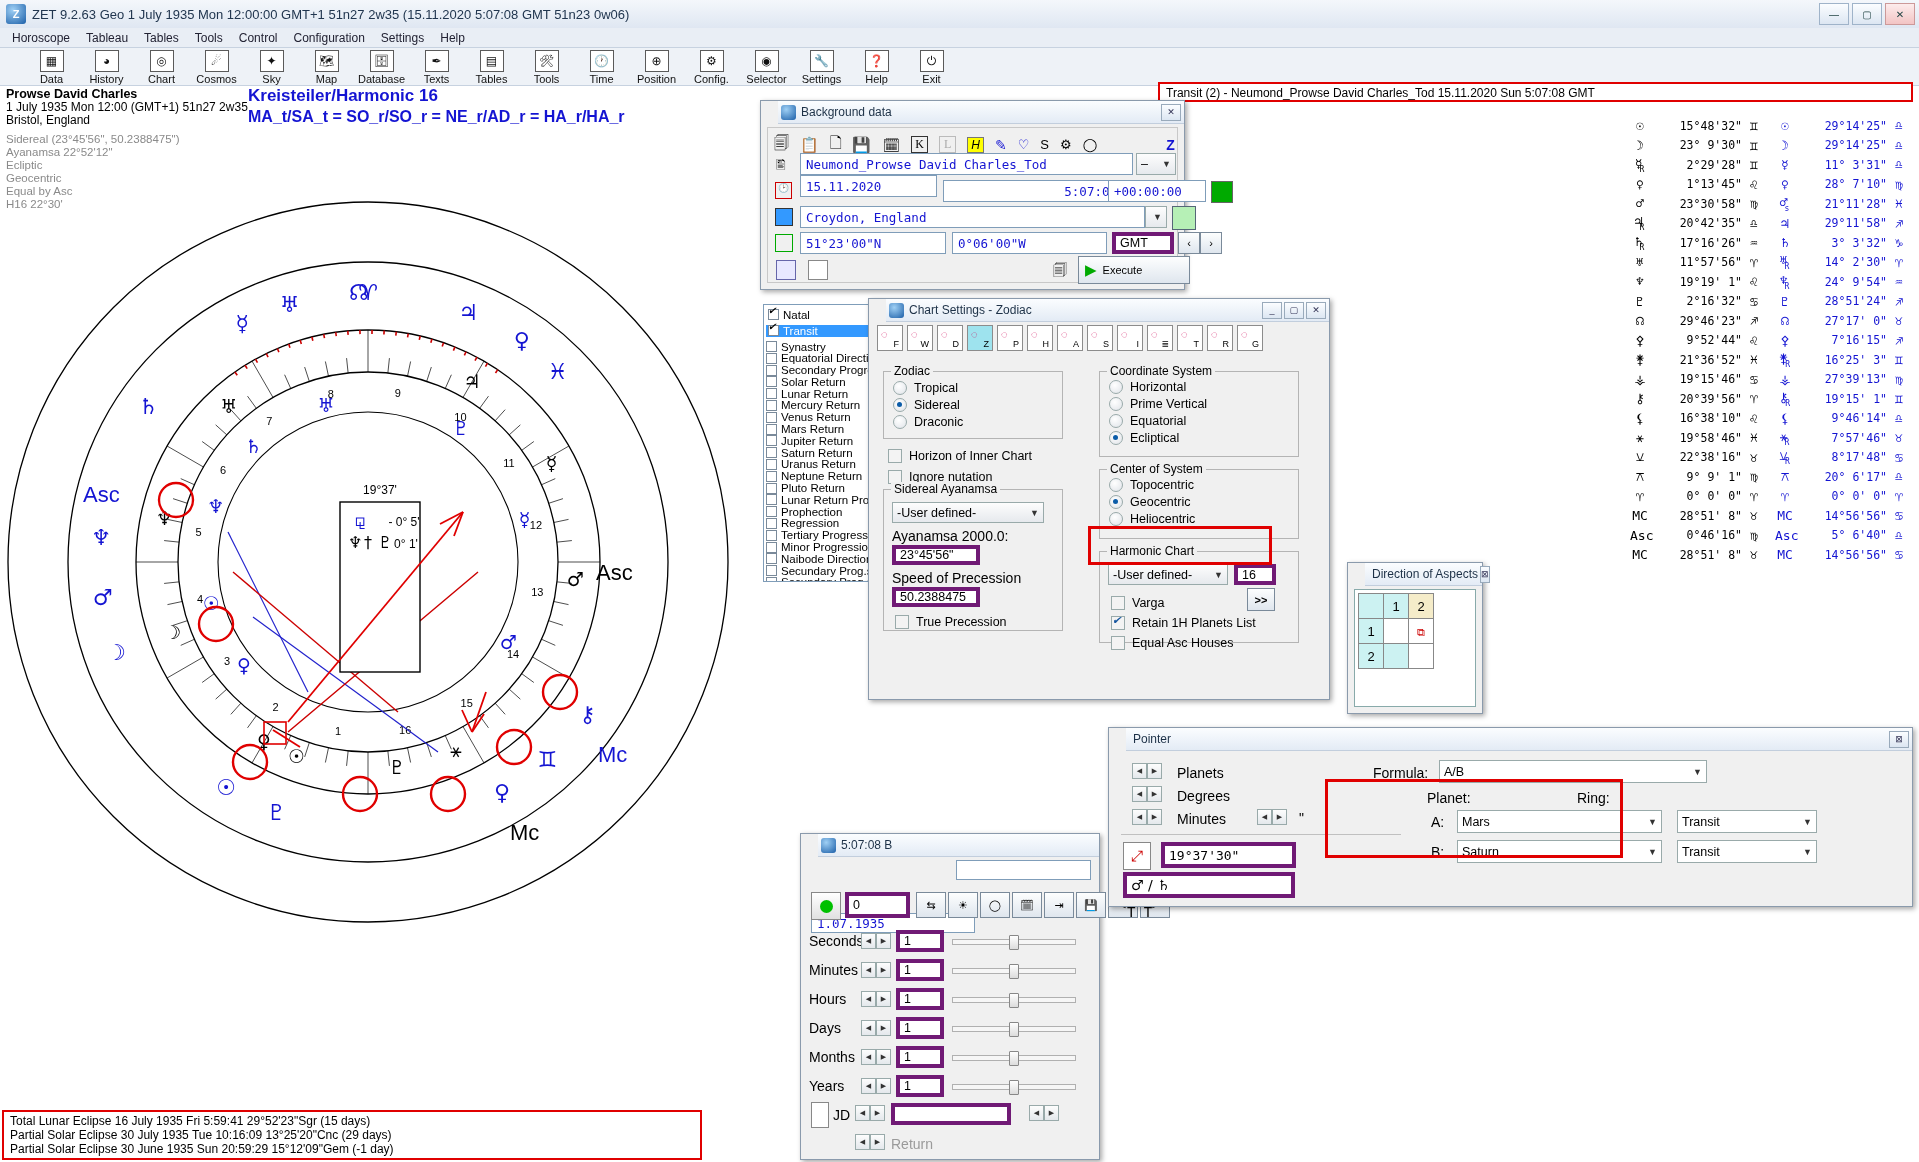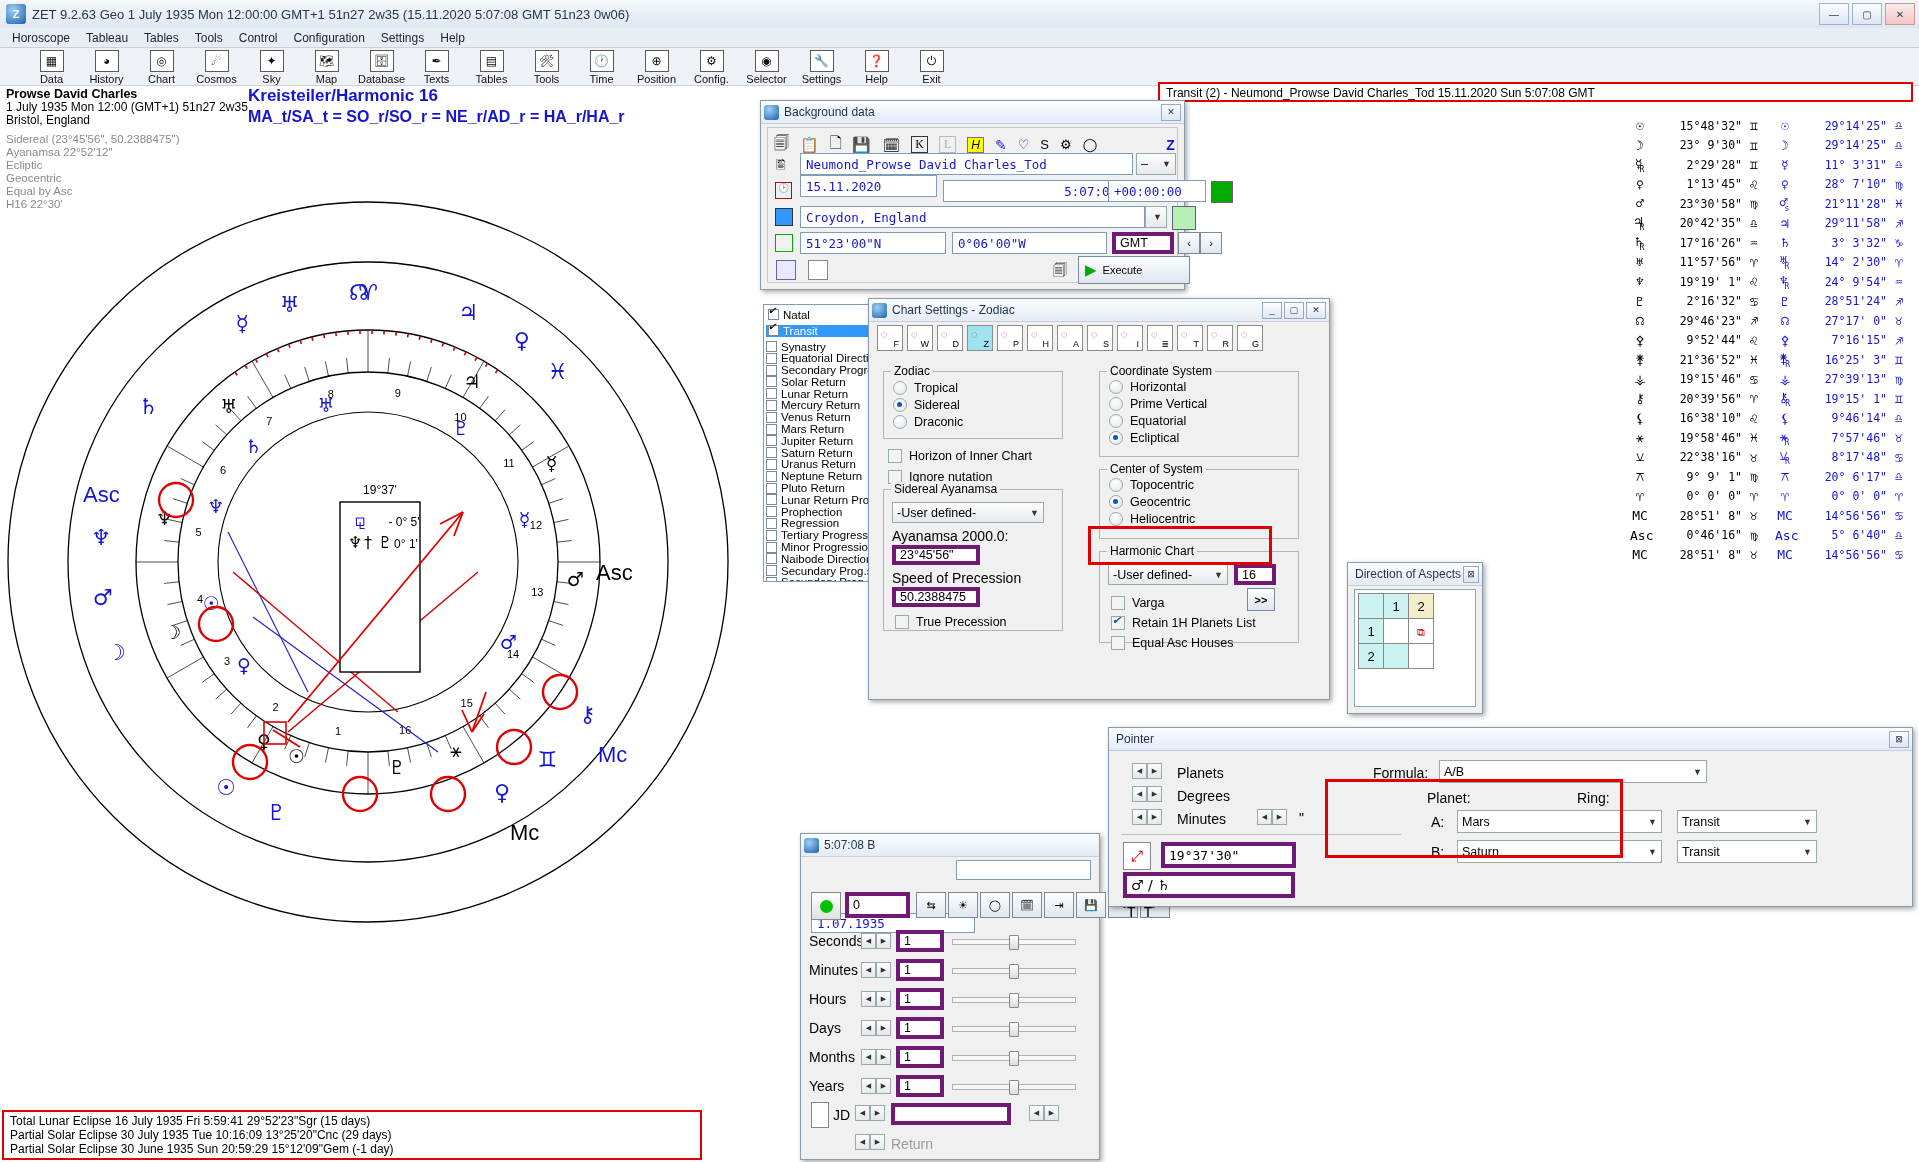--- a/index.html
+++ b/index.html
@@ -54,21 +54,21 @@
   .pcol{display:flex;align-items:center;width:145px;}
   .pgl{width:20px;text-align:center;font-size:13px;}
   .psub{font-size:8px;vertical-align:sub;margin-left:-3px;margin-right:1px;}
   .pval{width:92px;text-align:right;white-space:pre;}
   .psign{width:18px;text-align:center;font-size:13px;padding-left:3px;}
   .blue{color:#1414d2;}
   .blk{color:#000;}
 
   
   .dlg{position:absolute;background:#f0f0f0;border:1px solid #8a9aac;
-    box-shadow:2px 2px 5px rgba(0,0,0,.35);box-sizing:border-box;}
+    box-shadow:2px 2px 5px rgba(0,0,0,.35);box-sizing:border-box;padding-left:17px;}
   .dlg-tb{height:22px;background:linear-gradient(#fbfdff,#e3ebf5);
     border-bottom:1px solid #c2cedd;display:flex;align-items:center;padding:0 3px;}
   .dlg-tb .ic{width:15px;height:15px;border-radius:3px;margin-right:5px;
     background:radial-gradient(circle at 35% 30%,#9fd0f5,#1c5fa8);}
   .dlg-tb .tt{font-size:12px;color:#1d3147;flex:1;white-space:nowrap;}
   .dlg-tb .bx{width:18px;height:15px;border:1px solid #9ab;background:linear-gradient(#fbfdff,#dce6f2);
     font-size:9px;display:flex;align-items:center;justify-content:center;margin-left:2px;color:#335;}
 
   .fld{border:1px solid #7f9db9;background:#fff;font-family:"DejaVu Sans Mono",monospace;
     font-size:12.5px;color:#1414d2;padding:2px 5px;box-sizing:border-box;display:flex;align-items:center;}

